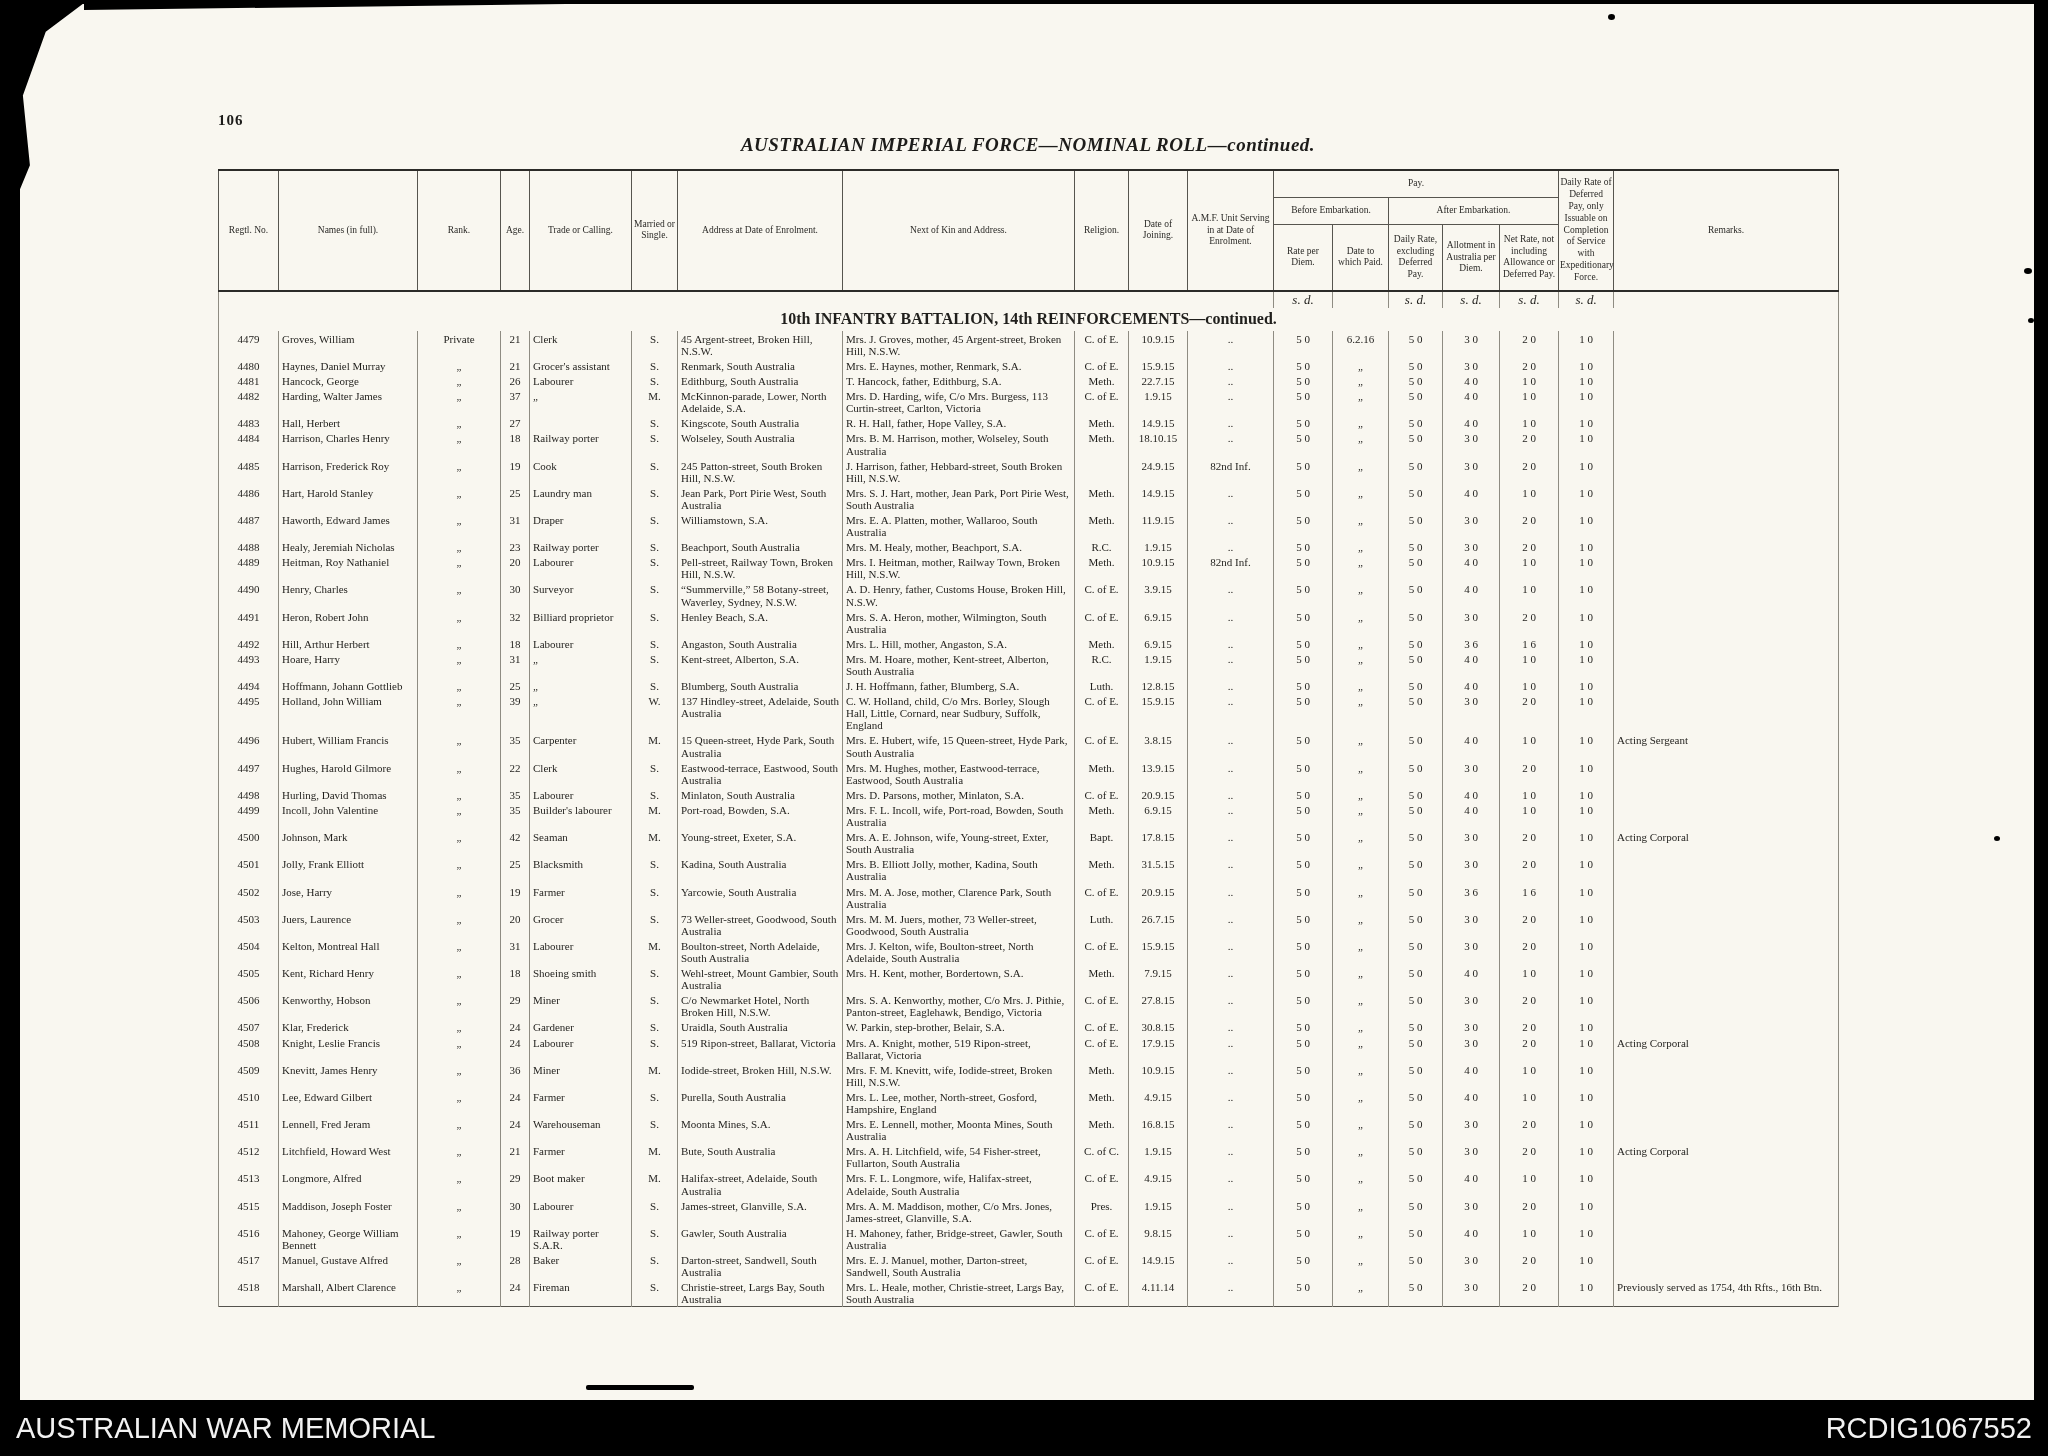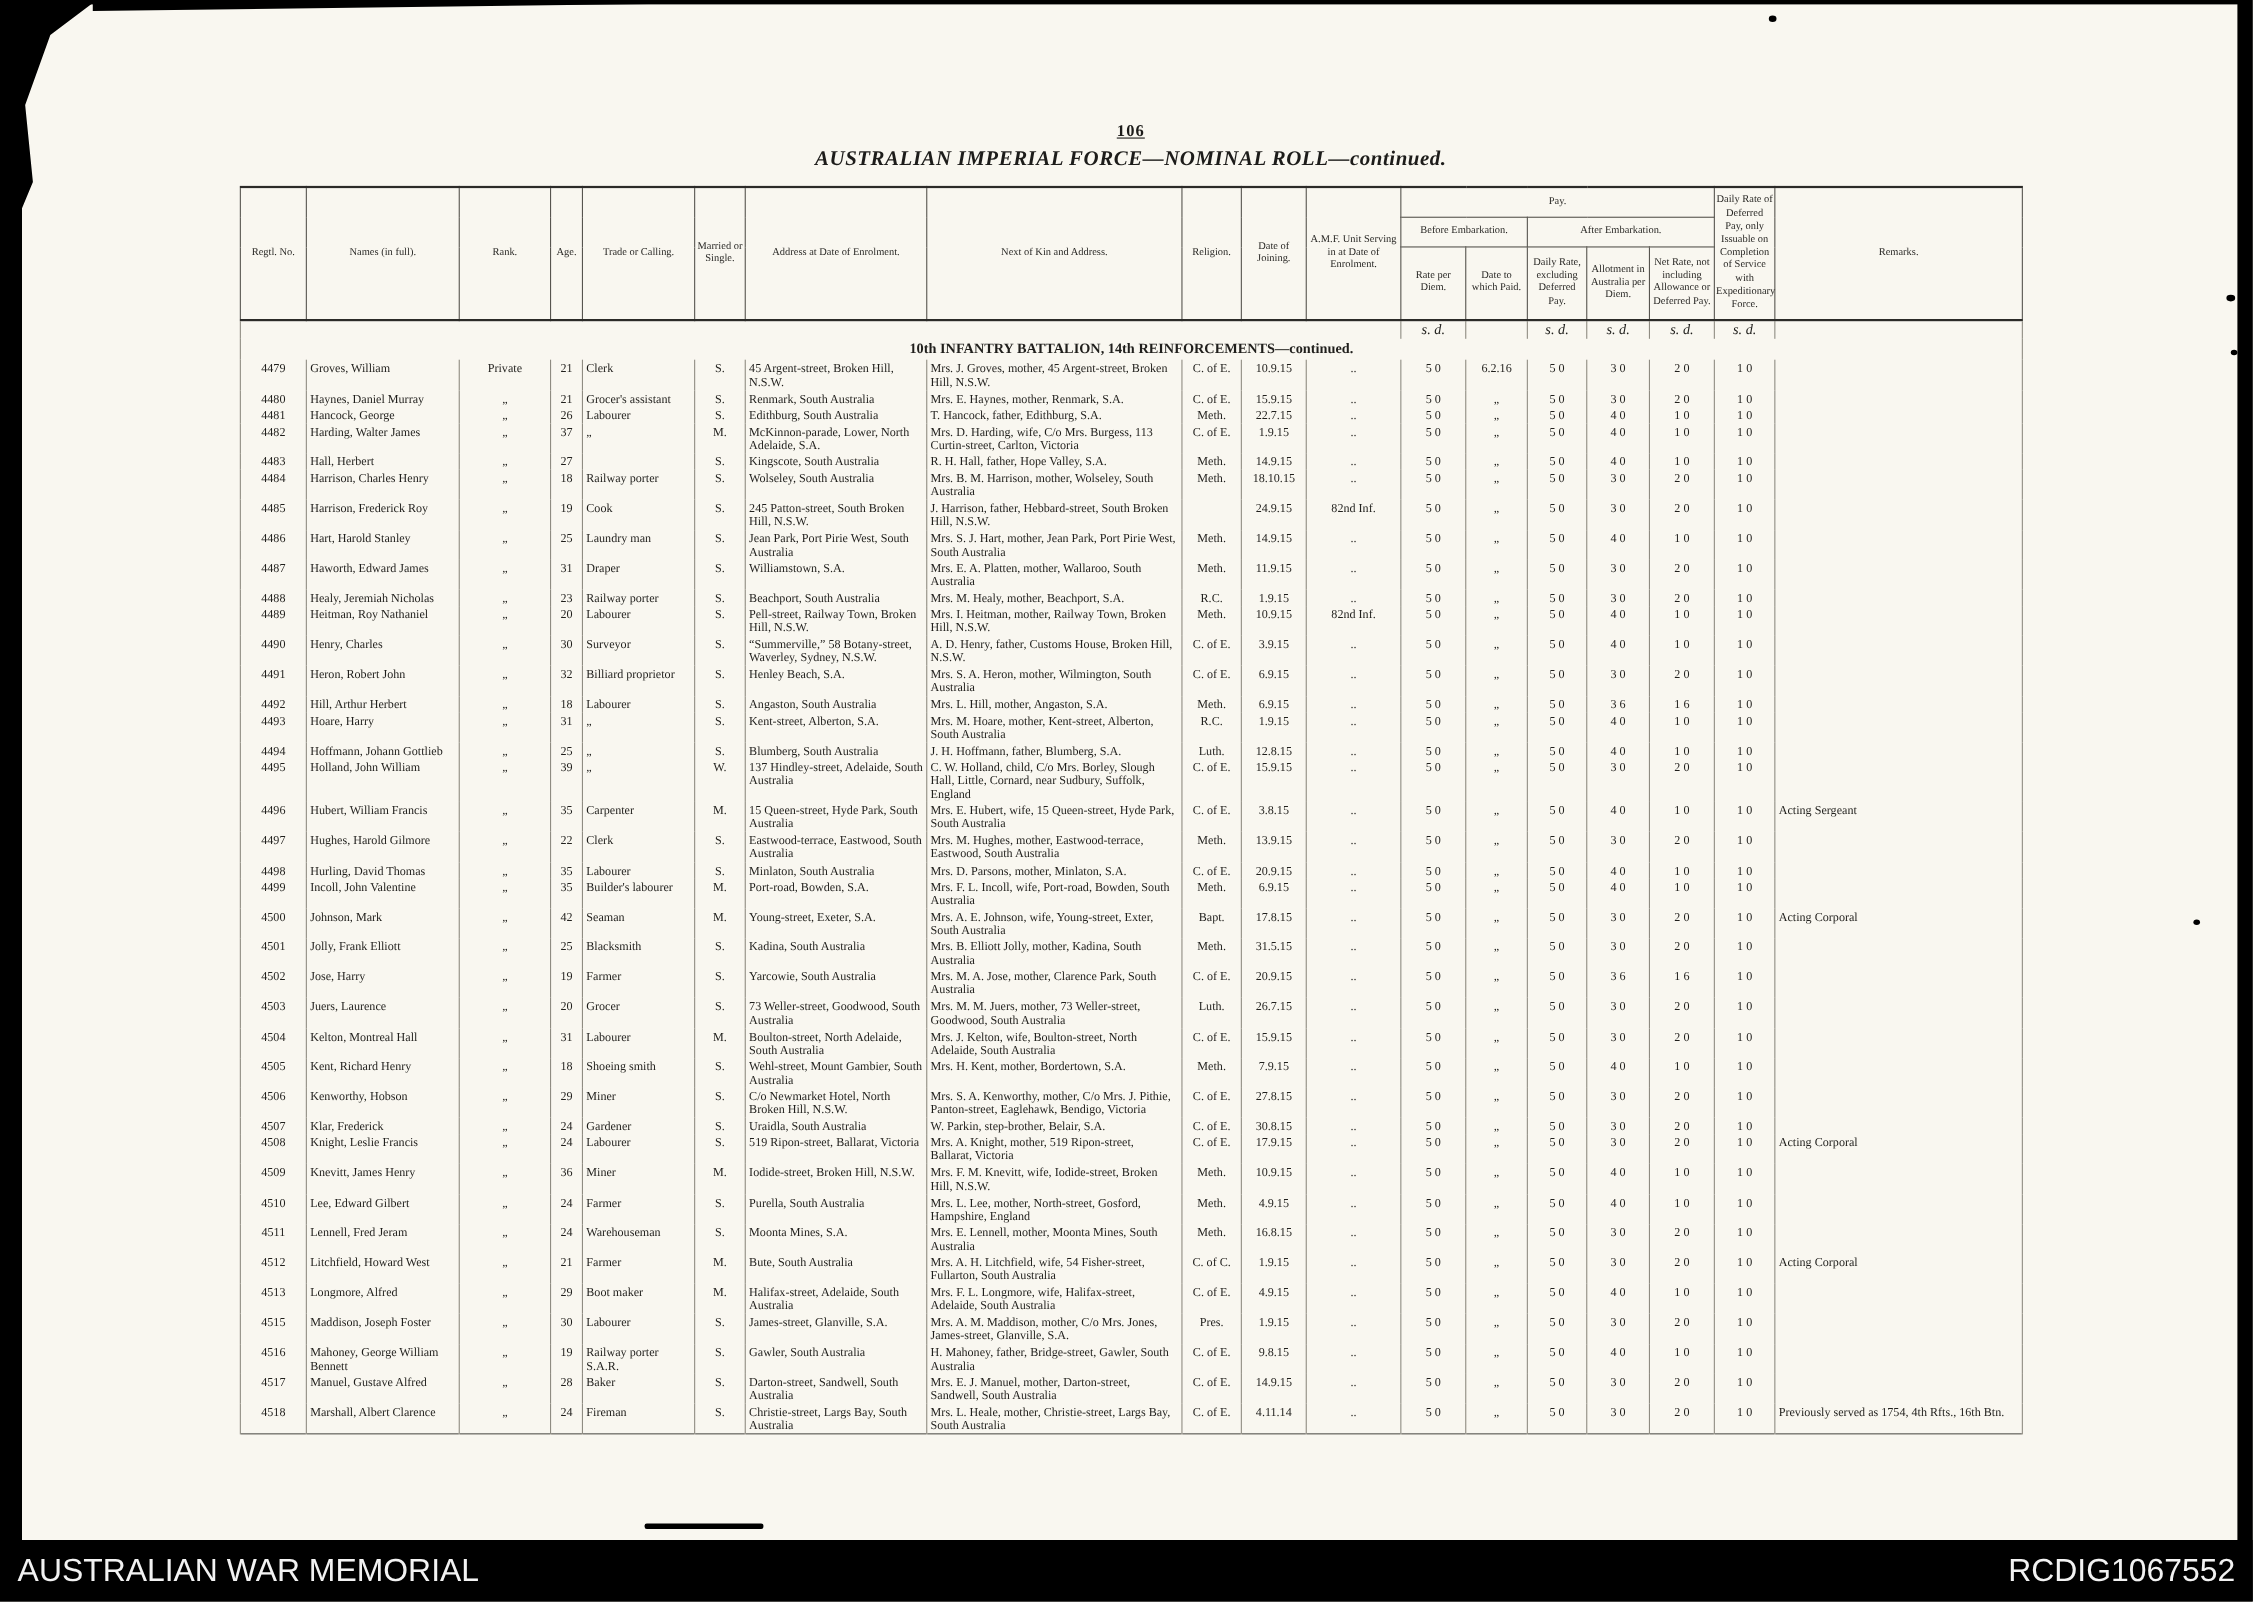--- a/index.html
+++ b/index.html
@@ -5,21 +5,21 @@
   html,body{margin:0;padding:0;}
   body{
     width:2048px;height:1456px;background:#000;position:relative;overflow:hidden;
     font-family:"Liberation Serif", serif;
   }
   .page{
     position:absolute;left:20px;top:4px;width:2014px;height:1396px;
     background:#f9f7f0;color:#1d1c1a;
   }
   .sheet{position:absolute;left:198px;top:108px;width:1620px;}
-  .page-number{text-align:center;font-weight:bold;font-size:15px;letter-spacing:1px;text-decoration:underline;}
+  .page-number{text-align:left;font-weight:bold;font-size:15px;letter-spacing:1px;}
   .doc-title{
     text-align:center;font-weight:bold;font-size:19px;letter-spacing:.5px;
     margin-top:5px;margin-bottom:13px;font-style:italic;
   }
   table{
     border-collapse:collapse;table-layout:fixed;width:1620px;
     border-top:2px solid #2c2b28;border-bottom:1px solid #55534d;
   }
   thead{border-bottom:2px solid #2c2b28;}
   th{
@@ -30,21 +30,21 @@
   th.grp{border-bottom:1px solid #57554f;}
   td{
     font-size:11px;line-height:1.1;padding:2px 3px 1px;vertical-align:top;
     border-left:1px solid #8f8c82;border-right:1px solid #8f8c82;color:#201f1c;
   }
   .c{text-align:center;}
   .l{text-align:left;}
   .money{white-space:nowrap;}
   .sd-row td{font-style:italic;font-size:13px;text-align:center;padding:1px 0;}
   .section-row td{
-    text-align:center;font-weight:bold;font-size:13px;padding:2px 0 3px;
+    text-align:center;font-weight:bold;font-size:16px;padding:2px 0 3px;
   }
   .footer{
     position:absolute;left:0;bottom:0;width:2048px;height:56px;background:#000;
     color:#f2f2f2;font-family:"Liberation Sans", sans-serif;font-size:29px;
     display:flex;align-items:center;justify-content:space-between;
     padding:0 16px;box-sizing:border-box;
   }
   
   .tear-tl{position:absolute;left:0;top:0;width:88px;height:212px;background:#000;
     clip-path:polygon(0 0,100% 0,52% 15%,26% 45%,34% 78%,12% 100%,0 100%);}

